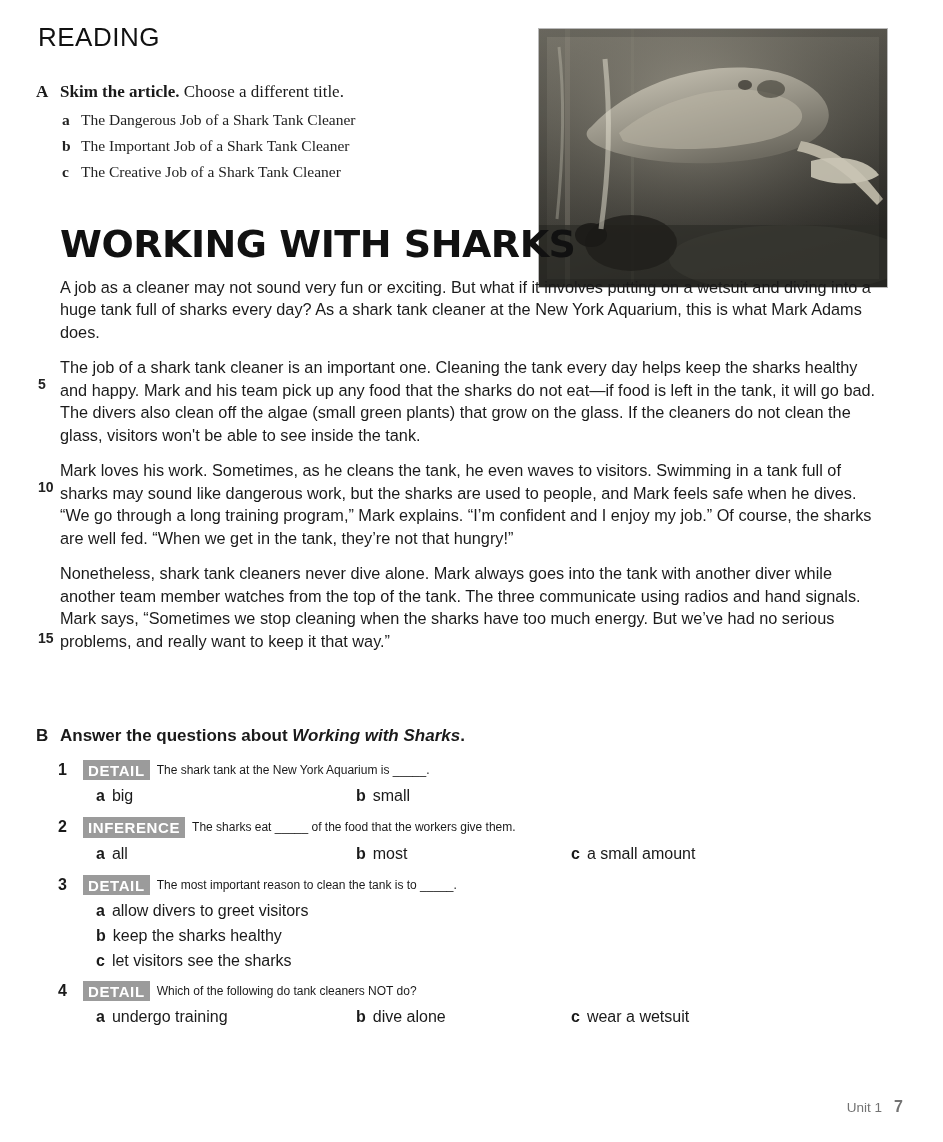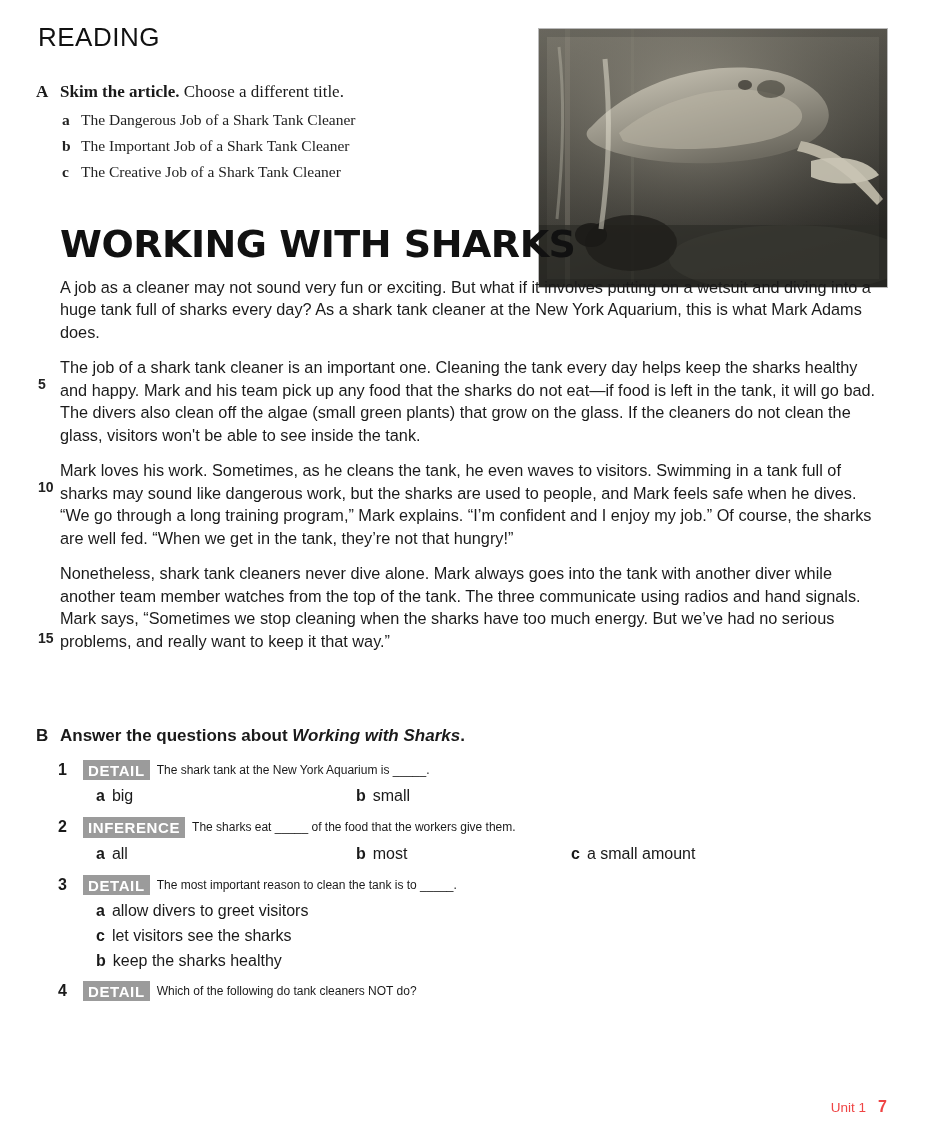--- a/index.html
+++ b/index.html
@@ -175,24 +175,24 @@
   .opt-c { width: 240px; }
 
   .opts-stack {
     margin: 0 0 11px 60px;
   }
   .opts-stack .opt { margin-bottom: 7px; }
 
   
   .footer {
     position: absolute;
-    right: 56px;
+    right: 40px;
     bottom: 26px;
     font-size: 13.5px;
-    color: #ef4444;
+    color: #737373;
   }
   .footer .unit { margin-right: 12px; }
   .footer .pageno { font-weight: bold; font-size: 16px; }
 </style>
 </head>
 <body>
 
 <div class="page">
 
   <div class="section-title">READING</div>
@@ -311,31 +311,36 @@
     </div>
 
     <div class="q">
       <div class="q-line">
         <span class="q-num">3</span>
         <span class="tag">DETAIL</span>
         <span class="q-text">The most important reason to clean the tank is to _____.</span>
       </div>
       <div class="opts-stack">
         <div class="opt"><span class="ol">a</span><span>allow divers to greet visitors</span></div>
+        <div class="opt"><span class="ol">b</span><span>keep the sharks healthy</span></div>
         <div class="opt"><span class="ol">c</span><span>let visitors see the sharks</span></div>
-        <div class="opt"><span class="ol">b</span><span>keep the sharks healthy</span></div>
       </div>
     </div>
 
     <div class="q">
       <div class="q-line">
         <span class="q-num">4</span>
         <span class="tag">DETAIL</span>
         <span class="q-text">Which of the following do tank cleaners NOT do?</span>
       </div>
+      <div class="opts">
+        <div class="opt opt-a"><span class="ol">a</span><span>undergo training</span></div>
+        <div class="opt opt-b"><span class="ol">b</span><span>dive alone</span></div>
+        <div class="opt opt-c"><span class="ol">c</span><span>wear a wetsuit</span></div>
+      </div>
     </div>
   </div>
 
   <div class="footer">
     <span class="unit">Unit 1</span><span class="pageno">7</span>
   </div>
 
 </div>
 
 </body></html>

